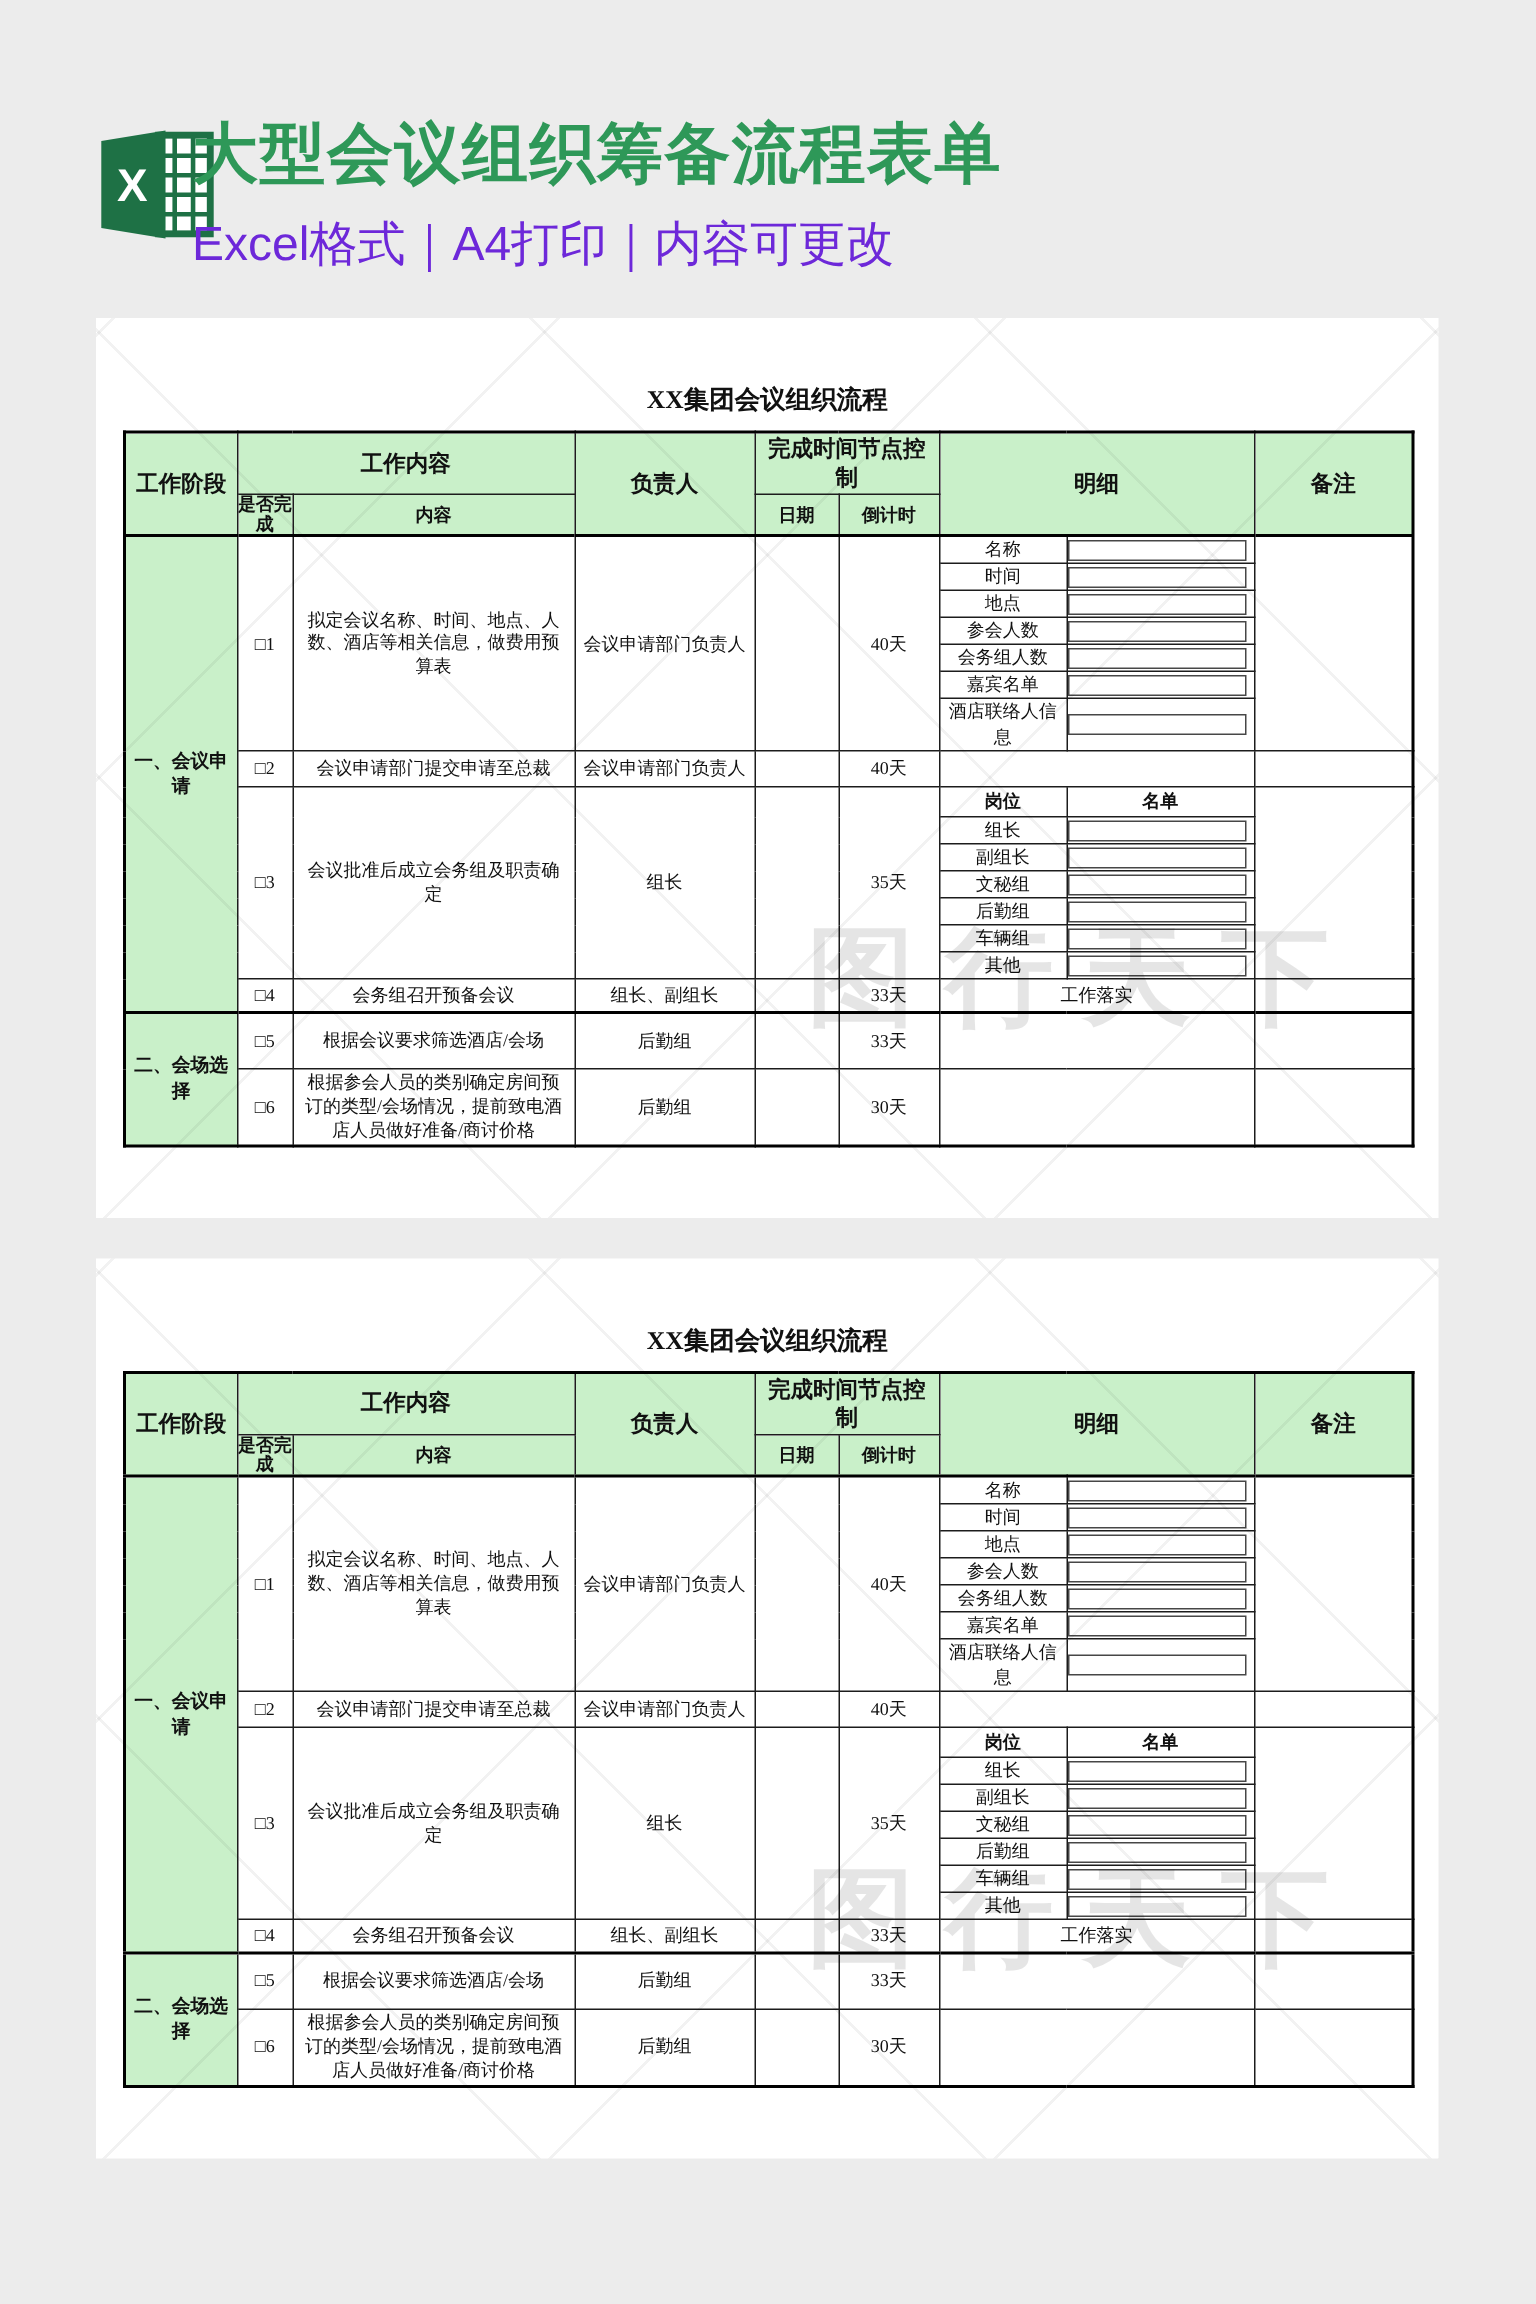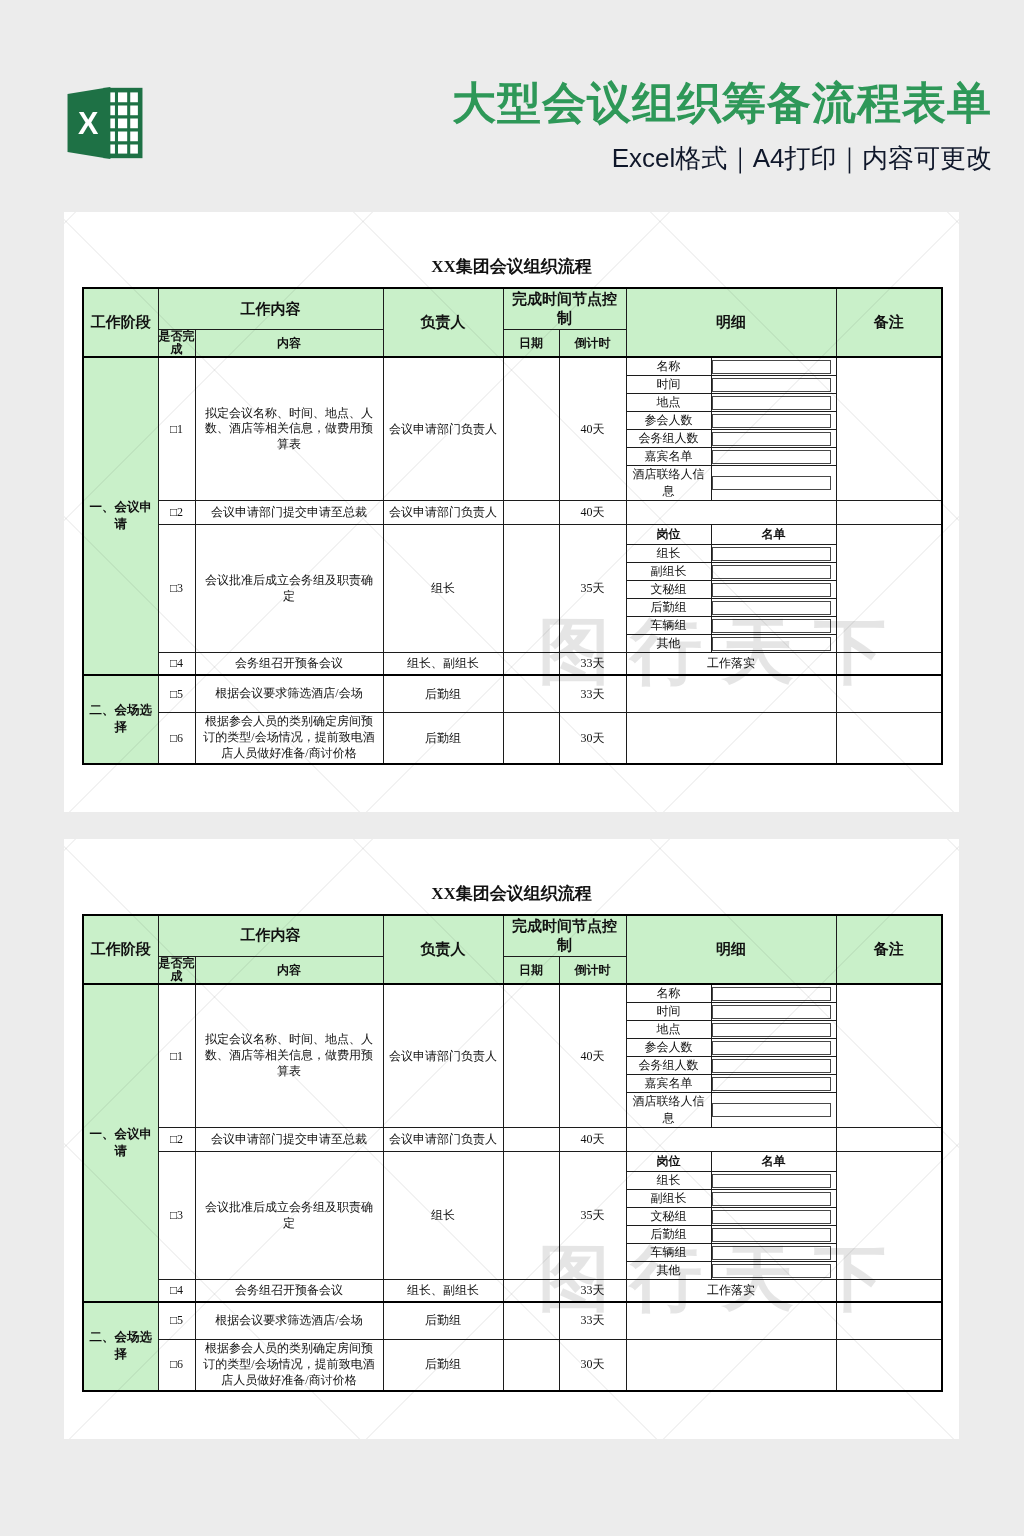--- a/index.html
+++ b/index.html
@@ -5,27 +5,27 @@
   html,body{margin:0;padding:0;}
   body{
     width:1024px;height:1536px;
     background:#ececec;
     font-family:"Liberation Sans","DejaVu Sans",sans-serif;
     overflow:hidden;
   }
   
   .page-header{position:relative;height:212px;}
   .brand-icon{position:absolute;left:66px;top:86px;}
-  .titles{position:absolute;left:128px;top:78px;width:864px;text-align:right;}
+  .titles{position:absolute;left:128px;top:78px;width:864px;text-align:left;}
   .main-title{
     margin:0;font-size:44px;line-height:1.15;font-weight:bold;
     color:#2e9858;letter-spacing:1px;
     font-family:"Liberation Sans","DejaVu Sans",sans-serif;
   }
-  .sub-title{margin:12px 0 0 0;font-size:26px;color:#0f172a;font-weight:400;}
+  .sub-title{margin:12px 0 0 0;font-size:32px;color:#6d28d9;font-weight:400;}
   
   .panel{
     position:relative;
     width:859px;margin:0 0 27px 64px;
     padding:43px 18px 47px 18px;
     background:#ffffff;
   }
   .sheet-title{
     margin:0 0 9px 0;text-align:center;
     font-family:"Liberation Serif","DejaVu Serif",serif;

